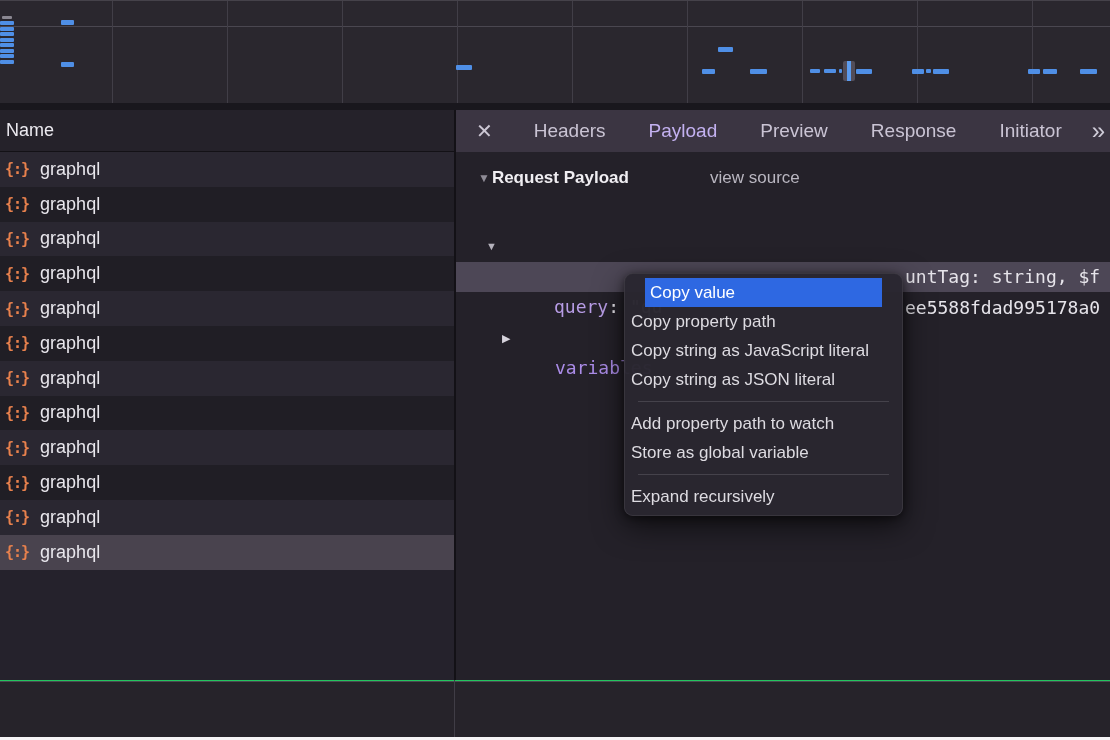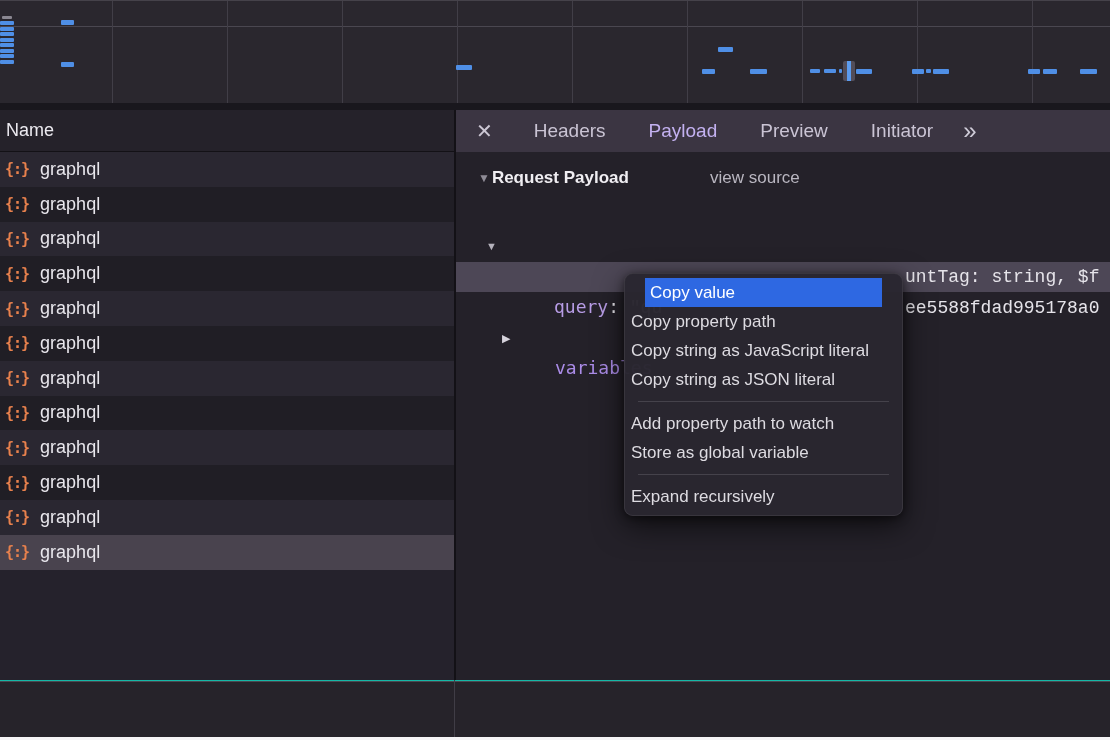--- a/index.html
+++ b/index.html
@@ -1,18 +1,18 @@
 <!DOCTYPE html>
 <html><head>
 <meta charset="utf-8">
 <style>
   html,body{margin:0;padding:0;background:#111;}
   .screen{
     position:relative;width:1110px;height:740px;overflow:hidden;
-    background:#14b8a6;font-family:"Liberation Sans",sans-serif;
+    background:#22c55e;font-family:"Liberation Sans",sans-serif;
     -webkit-font-smoothing:antialiased;
   }
   
   .overview{position:absolute;left:0;top:0;width:1110px;height:103px;
     background:#2a272e;border-top:1px solid #45424a;box-sizing:border-box;}
   .gridline{position:absolute;top:0;bottom:0;width:1px;background:#413e47;}
   .ov-hline{position:absolute;left:0;right:0;top:25px;height:1px;background:#4a4750;}
   .tl-bar{position:absolute;border-radius:1px;}
   .tl-bar.blue{background:#4f8fe6;}
   .tl-bar.gray{background:#8a8791;}
@@ -49,21 +49,21 @@
   .ph-tri{color:#8f8c96;font-size:12px;margin-left:22px;}
   .ph-title{color:#f0eef2;font-size:17px;font-weight:bold;margin-left:2px;}
   .ph-viewsource{position:absolute;left:254px;color:#b9b6c0;font-size:17px;}
   .tline{position:absolute;left:0;width:654px;height:30px;line-height:30px;white-space:pre;
     font-family:"DejaVu Sans Mono",monospace;font-size:18px;color:#e6e4ea;}
   .tline .tri{position:absolute;font-size:11px;color:#b5b2bc;font-family:"Liberation Sans",sans-serif;}
   .tline.hl{background:#4d4756;}
   .key{color:#ab8ce8;margin-left:38px;}
   .key.dim{color:#b79ce5;}
   .str{color:#4cc6dc;}
-  .plain{color:#e6e4ea;font-family:Liberation Mono, monospace;}
+  .plain{color:#e6e4ea;}
   .frag{position:absolute;left:449px;top:0;}
   
   .hsep{position:absolute;left:0;top:681px;width:1110px;height:1px;background:#4b4850;}
   .footer{position:absolute;left:0;top:682px;width:1110px;height:55px;background:#26232a;}
   .bottom-strip{position:absolute;left:0;top:737px;width:1110px;height:3px;background:#f5f4f6;}
   
   .ctx-menu{position:absolute;left:624px;top:273px;width:279px;box-sizing:border-box;
     background:rgba(42,39,48,.98);border:1px solid rgba(255,255,255,.07);border-radius:9px;
     padding:4px 0;box-shadow:0 10px 30px rgba(0,0,0,.6),0 2px 8px rgba(0,0,0,.5);z-index:50;}
   .ctx-item{height:29px;display:flex;align-items:center;padding-left:6px;color:#dddbe1;
@@ -172,20 +172,21 @@
         <span>graphql</span>
       </div>
     </div>
   <div class="left-empty"></div>
 
   <div class="tabbar" id="tabbar">
     <span class="tab-close">✕</span>
   <span class="tab">Headers</span>
       <span class="tab active">Payload</span>
       <span class="tab">Preview</span>
+      <span class="tab">Response</span>
       <span class="tab">Initiator</span>
       <span class="tab-overflow">»</span>
     </div>
 
   <div class="right-content">
     <div class="payload-header">
       <span class="ph-tri">▼</span>
       <span class="ph-title">Request Payload</span>
       <span class="ph-viewsource">view source</span>
     </div>

